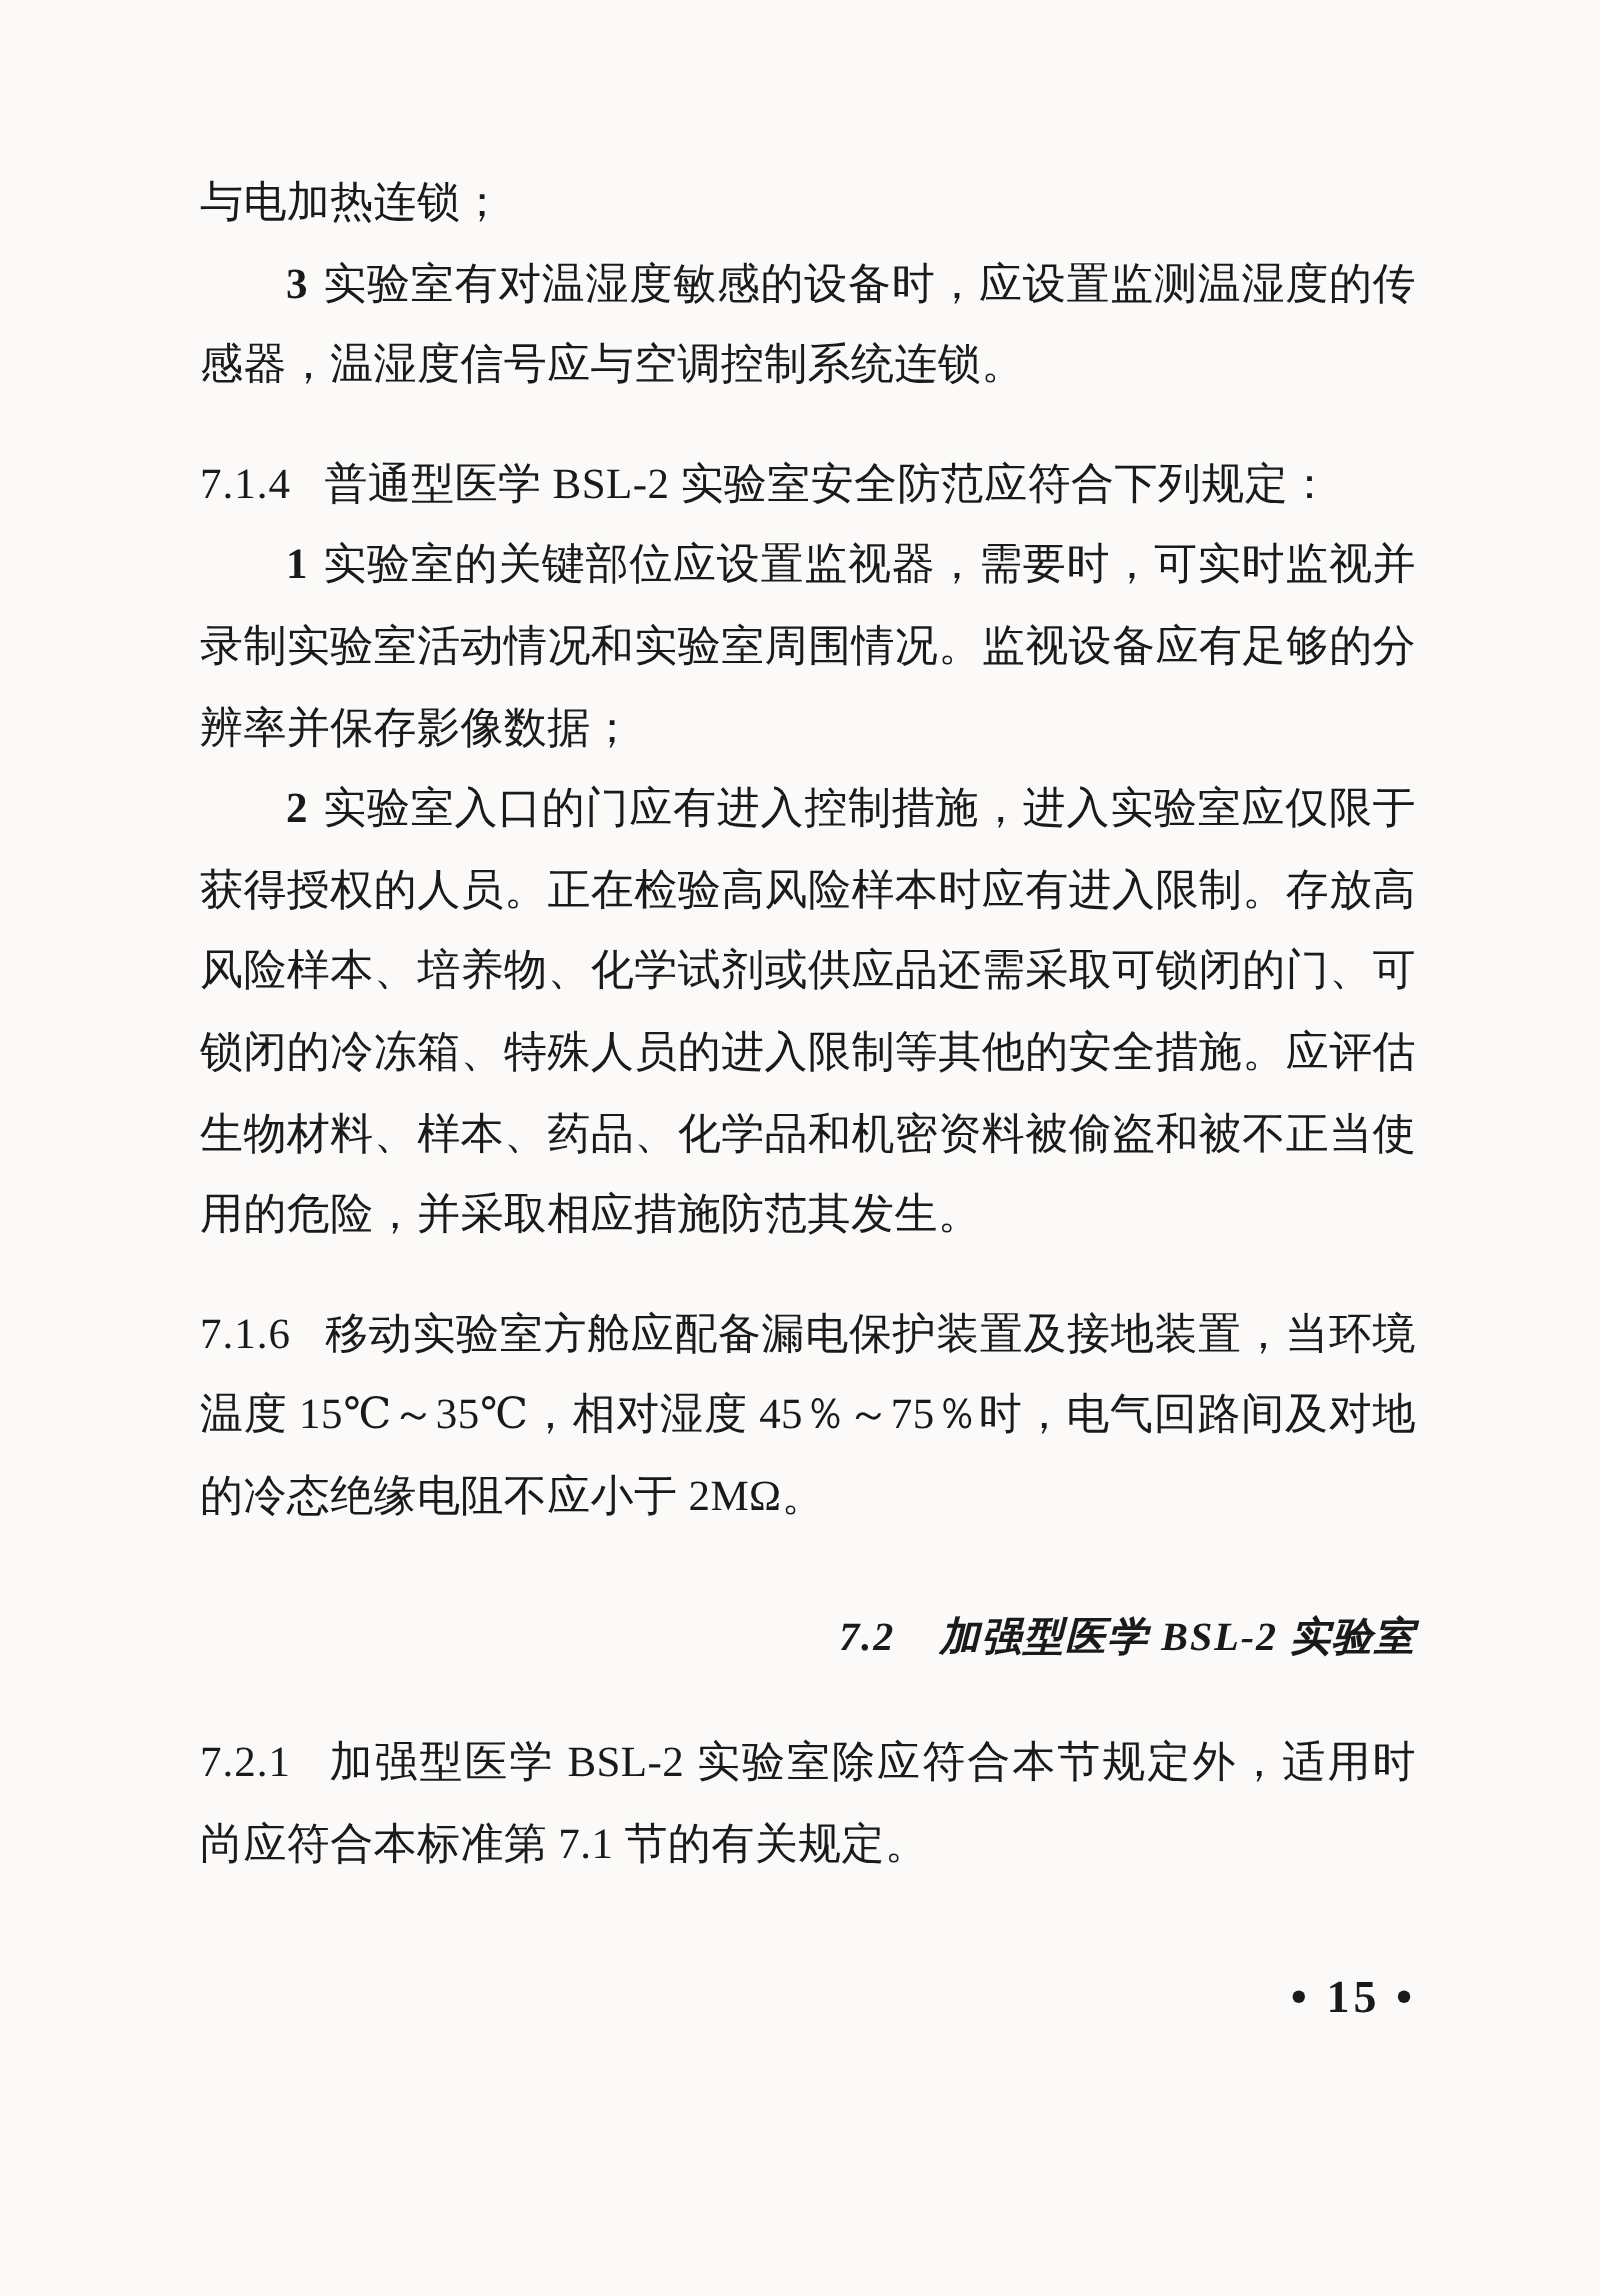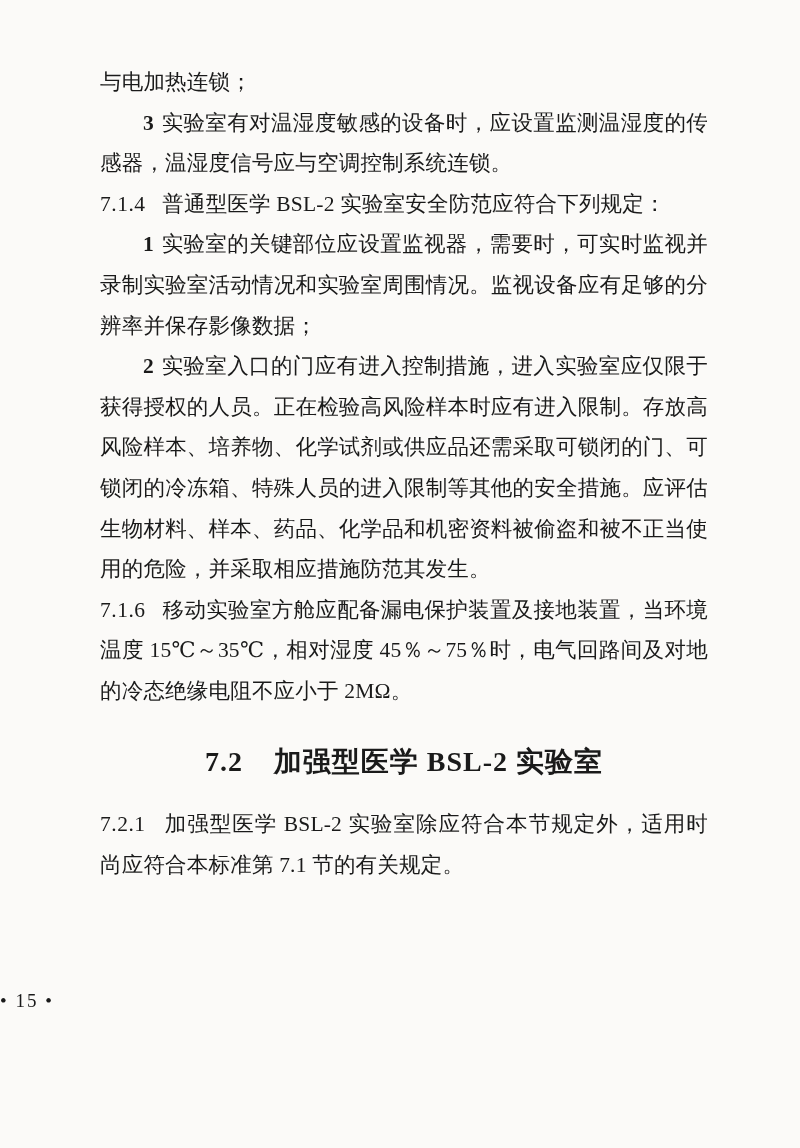--- a/index.html
+++ b/index.html
@@ -27,53 +27,57 @@
     line-height: 40.6px;
     text-align: justify;
     text-justify: inter-ideograph;
     letter-spacing: 0.2px;
   }
   p {
     margin: 0;
   }
   .indent1 {
     text-indent: 0;
+    margin-top: 19px;
   }
   .indent2 {
     text-indent: 2em;
   }
   .clause-num {
     font-weight: normal;
     letter-spacing: 0.5px;
   }
   .item-num {
     font-weight: bold;
     padding-right: 0.35em;
   }
   .sec-head {
-    text-align: center;
+    text-align: right;
     font-weight: bold;
-    font-size: 28px;
+    font-size: 20px;
     margin-top: 30px;
     margin-bottom: 22px;
     letter-spacing: 1px;
+    font-style: italic;
   }
   .sec-head .sec-no {
     padding-right: 1.1em;
   }
   .latin {
     font-family: "Liberation Serif", "DejaVu Serif", serif;
   }
   .footer {
     position: absolute;
     left: 0;
     right: 92px;
     bottom: 136px;
-    font-size: 19px;
+    text-align: right;
+    font-size: 23px;
     letter-spacing: 2px;
+    font-weight: bold;
   }
 </style>
 </head>
 <body>
 
 <div class="page">
 
   <div class="body-text">
 
     <p class="indent1">

